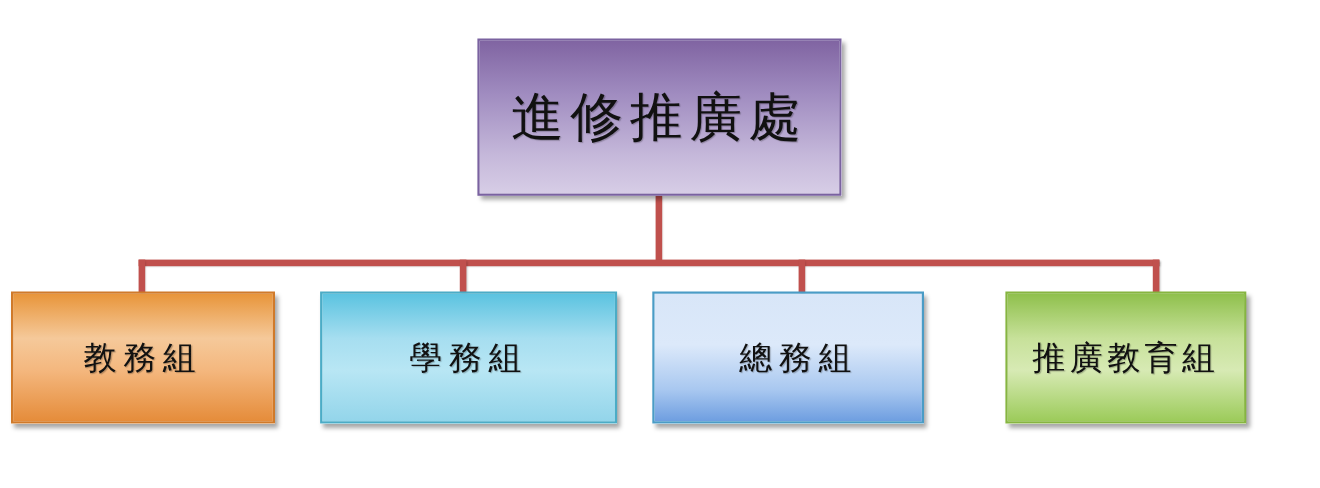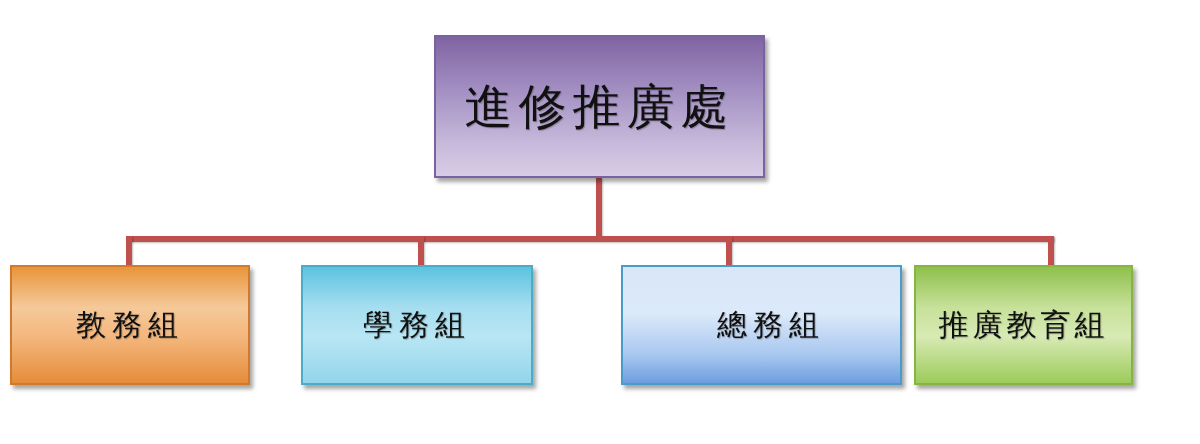--- a/index.html
+++ b/index.html
@@ -9,24 +9,24 @@
   .node { position: absolute; box-sizing: border-box; display: flex; align-items: center; justify-content: center;
           color: #111; box-shadow: 3px 4px 4px rgba(0,0,0,0.35); }
   .node span { text-shadow: 1px 1px 1px rgba(0,0,0,0.25); letter-spacing: 6px; }
   .root { left: 434px; top: 35px; width: 331px; height: 143px;
           background: linear-gradient(to bottom, #8064a2 0%, #a08cc0 35%, #c5b8da 75%, #d7cde6 100%);
           border: 2px solid #7a62a0; font-size: 48px; }
   .child { top: 265px; height: 120px; font-size: 30px; }
   .c1 { left: 10px; width: 240px;
         background: linear-gradient(to bottom, #e8953a 0%, #f5c99a 35%, #f4b77e 60%, #e58c3a 100%);
         border: 2px solid #d07a2a; }
-  .c2 { left: 301px; width: 232px;
+  .c2 { left: 291px; width: 270px;
         background: linear-gradient(to bottom, #5bc3e0 0%, #a6def0 35%, #b8e6f4 60%, #93d5ea 100%);
         border: 2px solid #4bacc6; }
-  .c3 { left: 621px; width: 281px;
+  .c3 { left: 593px; width: 247px;
         background: linear-gradient(to bottom, #d8e6f8 0%, #dce9fa 40%, #a9c8f0 75%, #6e9ee0 100%);
         border: 2px solid #4a9cc6; padding-left: 19px; }
   .c4 { left: 914px; width: 219px;
         background: linear-gradient(to bottom, #8fc04c 0%, #c7e19a 35%, #d7eab4 60%, #9ccb5a 100%);
         border: 2px solid #86b540; }
   .c4 span { letter-spacing: 4px; }
 </style>
 </head>
 <body>
 

